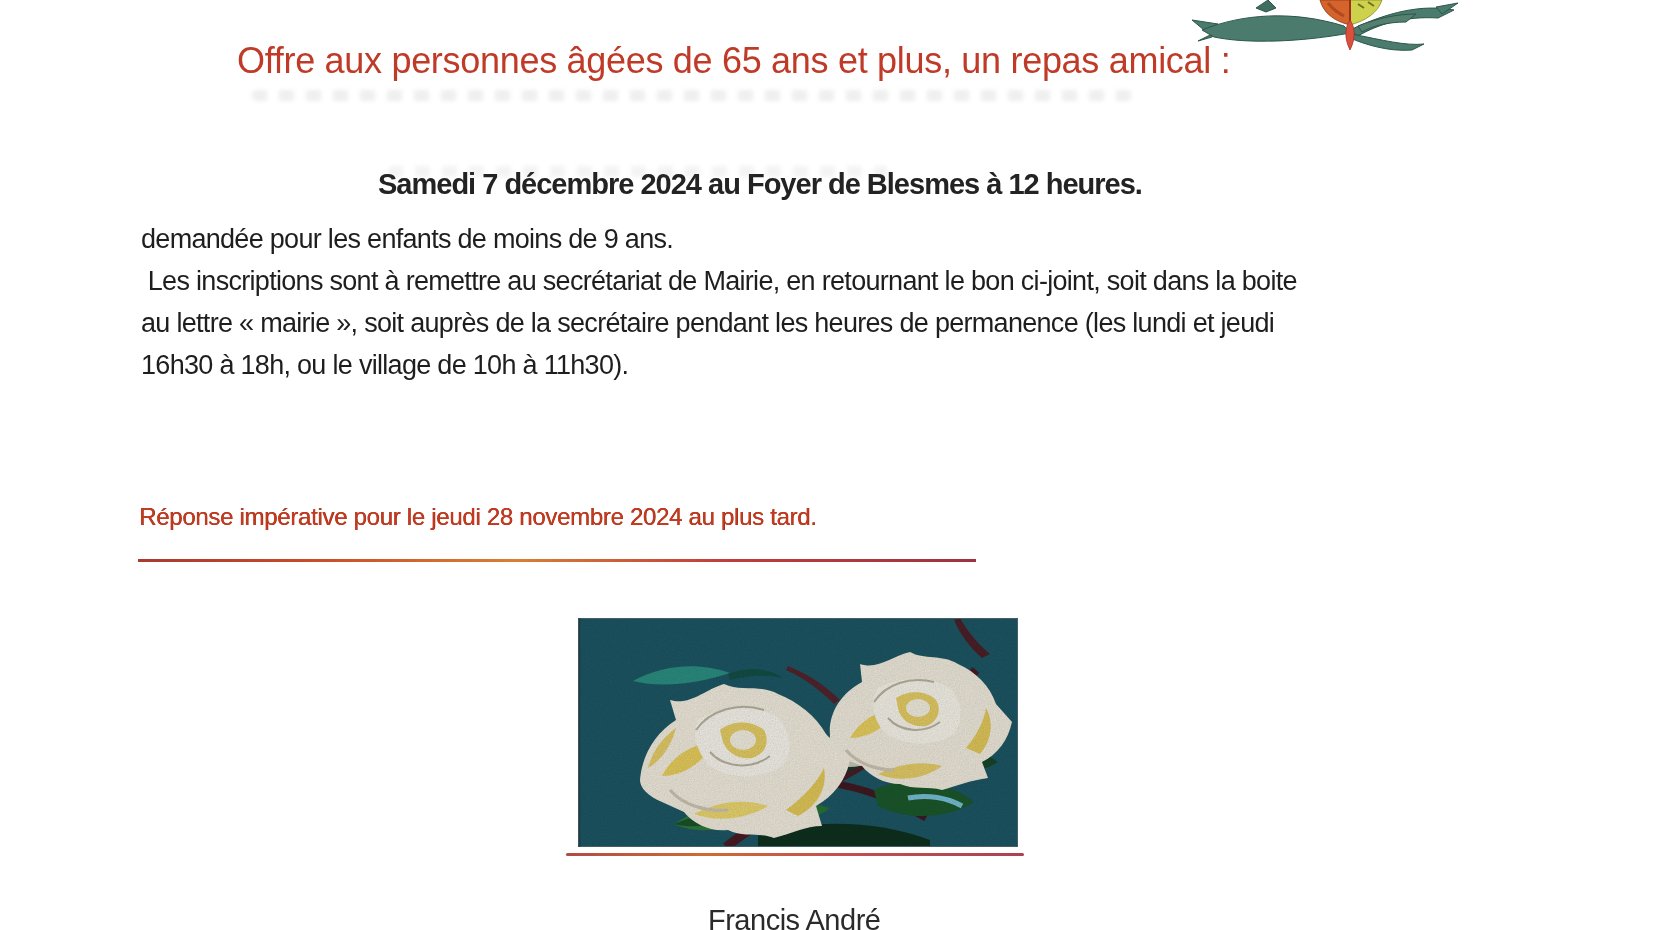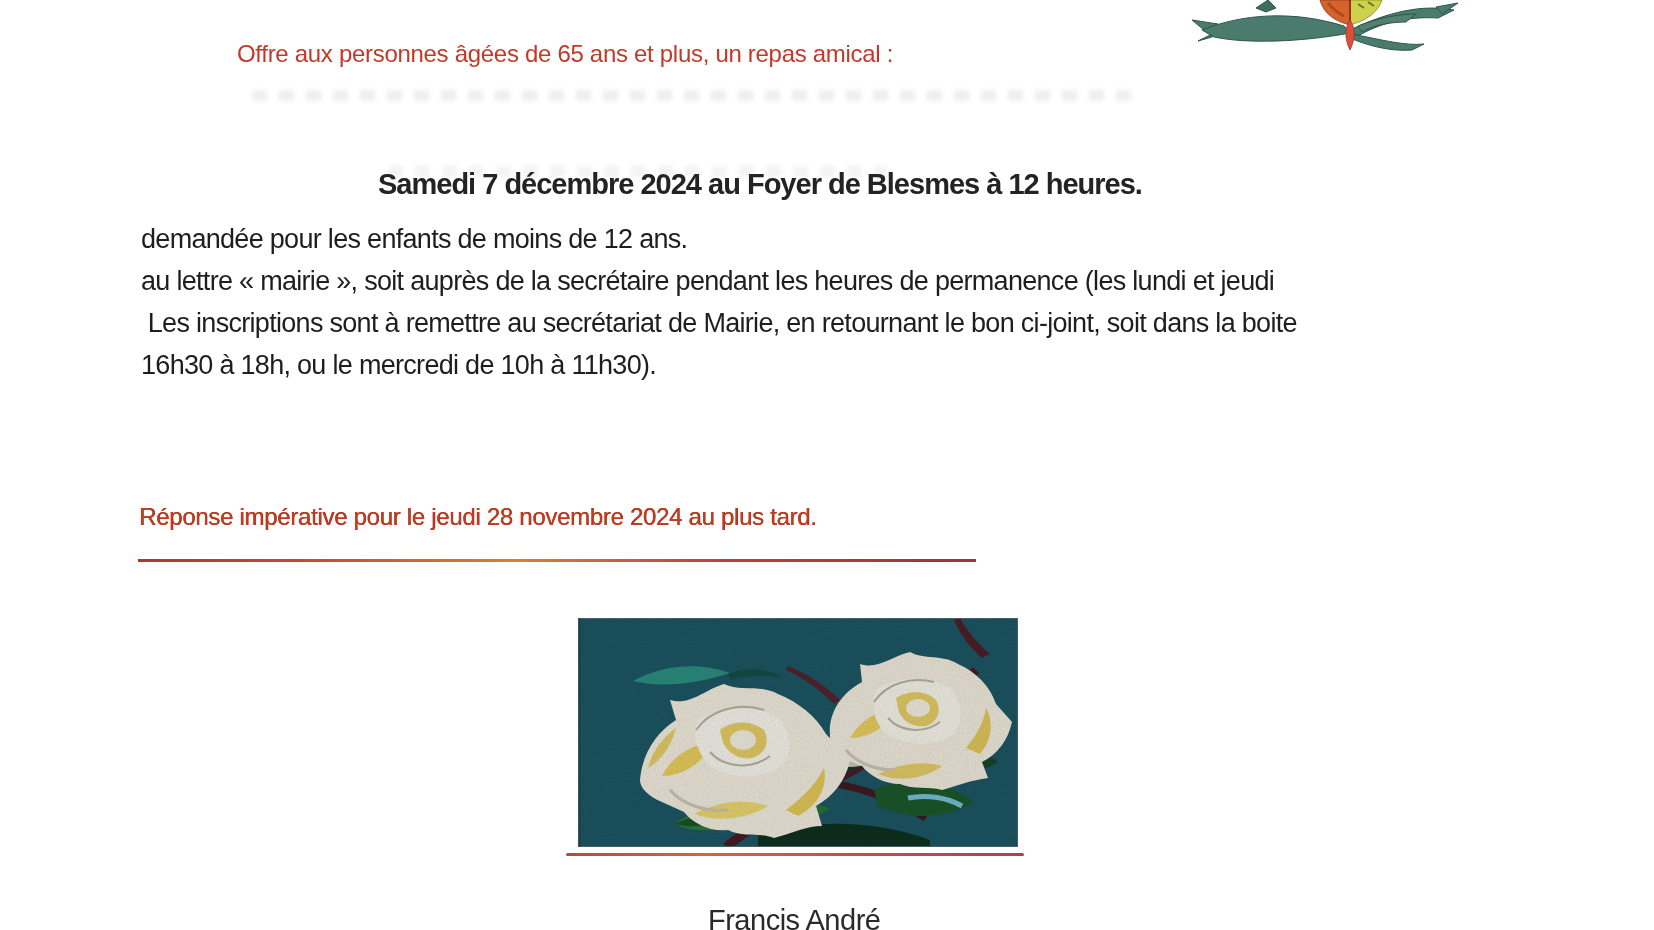--- a/index.html
+++ b/index.html
@@ -3,21 +3,21 @@
 <meta charset="utf-8">
 <style>
   html,body{margin:0;padding:0;}
   body{
     width:1654px;height:930px;position:relative;overflow:hidden;
     background:#ffffff;
     font-family:"Liberation Sans", sans-serif;
   }
   .offer-line{
     position:absolute;left:237px;top:40px;
-    font-size:24px;letter-spacing:-0.3px;
+    font-size:36px;letter-spacing:-0.3px;
     color:#c03a28;
   }
   .event-line{
     position:absolute;left:378px;top:129px;
     font-size:29px;font-weight:bold;letter-spacing:-1px;
     color:#232323;
     margin-top:39px;
   }
   .body-block{
     position:absolute;left:141px;top:218px;
@@ -62,24 +62,24 @@
 </head>
 <body>
 
 <div class="offer-line">Offre aux personnes âgées de 65 ans et plus, un repas amical :</div>
 
 <div class="scan-bleed bleed-1"></div>
 <div class="event-line">Samedi 7 décembre 2024 au Foyer de Blesmes à 12 heures.</div>
 <div class="scan-bleed bleed-2"></div>
 
 <div class="body-block">
-  <div class="body-line">demandée pour les enfants de moins de 12 ans.</div>
+  <div class="body-line">demandée pour les enfants de moins de 9 ans.</div>
+  <div class="body-line"> Les inscriptions sont à remettre au secrétariat de Mairie, en retournant le bon ci-joint, soit dans la boite</div>
   <div class="body-line">au lettre « mairie », soit auprès de la secrétaire pendant les heures de permanence (les lundi et jeudi</div>
-  <div class="body-line"> Les inscriptions sont à remettre au secrétariat de Mairie, en retournant le bon ci-joint, soit dans la boite</div>
-  <div class="body-line">16h30 à 18h, ou le mercredi de 10h à 11h30).</div>
+  <div class="body-line">16h30 à 18h, ou le village de 10h à 11h30).</div>
 </div>
 
 <div class="deadline-line">Réponse impérative pour le jeudi 28 novembre 2024 au plus tard.</div>
 <div class="deadline-underline"></div>
 
 <div class="illustration">
   <svg viewBox="0 0 440 229" aria-hidden="true">
     <defs>
       <filter id="grain">
         <feTurbulence type="fractalNoise" baseFrequency="0.8" numOctaves="2" result="n"></feTurbulence>

